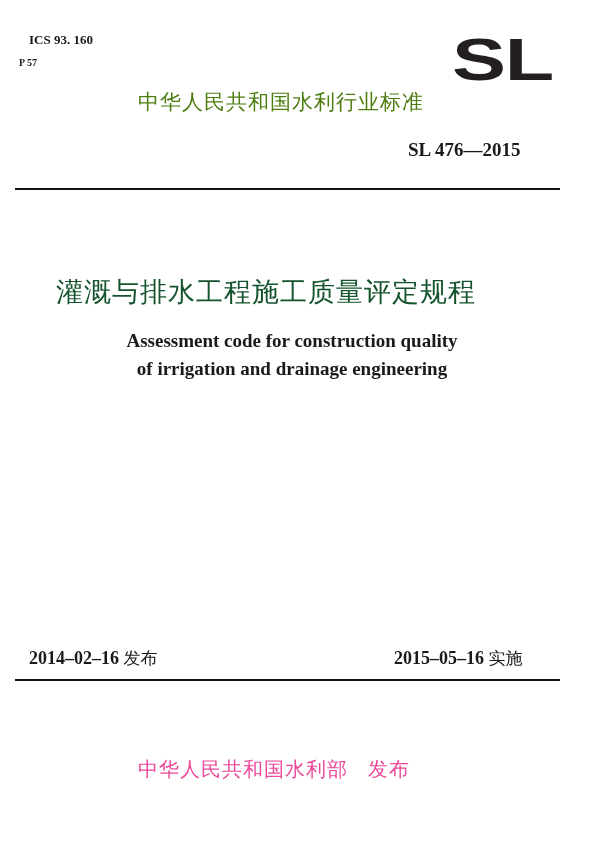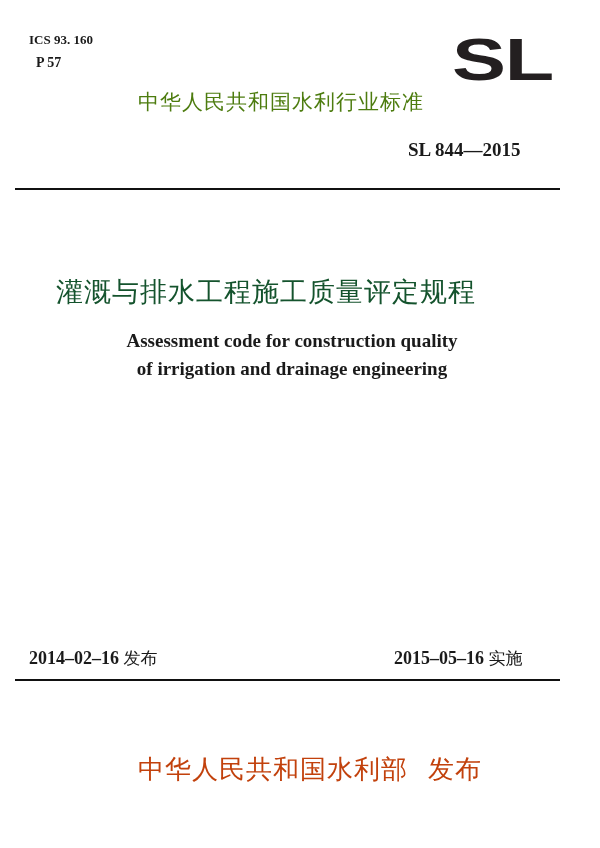--- a/index.html
+++ b/index.html
@@ -1,46 +1,46 @@
 <!DOCTYPE html>
 <html><head>
   <meta charset="utf-8">
   <style>
     html, body { margin: 0; padding: 0; background: #ffffff; }
     body { width: 600px; height: 848px; position: relative; overflow: hidden; color: #1a1a1a; }
     .abs { position: absolute; }
     .serif-b { font-family: "Liberation Serif", "DejaVu Serif", serif; font-weight: bold; text-align: center; }
     .sans { font-family: "DejaVu Sans", "Liberation Sans", sans-serif; }
     #ics { left: 29px; top: 32px; font-size: 13px; line-height: 16px; }
-    #pcode { left: 36px; top: 55px; font-size: 14px; line-height: 16px; }
+    #pcode { left: 19px; top: 55px; font-size: 10px; line-height: 16px; }
     #logo { left: 452px; top: 34px; font-family: "Liberation Sans", "DejaVu Sans", sans-serif; font-weight: 900; font-size: 60px; line-height: 52px; letter-spacing: -1px; color: #231f20; transform: scaleX(1.35); transform-origin: left top; }
     #industry { left: 138px; top: 89px; font-size: 21px; line-height: 26px; letter-spacing: 1px; color: #4d7c0f; }
     #code { left: 408px; top: 139px; font-size: 19px; line-height: 22px; }
     .rule { left: 15px; width: 545px; height: 2px; background: #111; }
     #rule1 { top: 188px; }
     #rule2 { top: 679px; }
     #title-cn { left: 56px; top: 275px; font-size: 27px; line-height: 34px; letter-spacing: 1px; color: #14532d; }
     .title-en { width: 600px; left: -8px; text-align: center; font-size: 19px; line-height: 24px; }
     #title-en-1 { top: 329px; }
     #title-en-2 { top: 357px; }
     #issue { left: 29px; top: 647px; font-size: 18px; line-height: 22px; }
     #effect { left: 394px; top: 647px; font-size: 18px; line-height: 22px; }
     .cn-inline { font-family: "DejaVu Sans", "Liberation Sans", sans-serif; font-weight: normal; font-size: 17px; }
-    #publisher { left: 138px; top: 756px; font-size: 26px; line-height: 26px; letter-spacing: 1px; color: #c2410c; }
+    #publisher { left: 138px; top: 756px; font-size: 20px; line-height: 26px; letter-spacing: 1px; color: #ec4899; }
     #publisher .gap { display: inline-block; width: 20px; }
   </style>
 </head>
 <body>
 
 <div class="abs serif-b" id="ics">ICS 93. 160</div>
 <div class="abs serif-b" id="pcode">P 57</div>
 <div class="abs" id="logo">SL</div>
 
 <div class="abs sans" id="industry">中华人民共和国水利行业标准</div>
-<div class="abs serif-b" id="code">SL 844—2015</div>
+<div class="abs serif-b" id="code">SL 476—2015</div>
 
 <div class="abs rule" id="rule1"></div>
 
 <div class="abs sans" id="title-cn">灌溉与排水工程施工质量评定规程</div>
 <div class="abs serif-b title-en" id="title-en-1">Assessment code for construction quality</div>
 <div class="abs serif-b title-en" id="title-en-2">of irrigation and drainage engineering</div>
 
 <div class="abs serif-b" id="issue">
   <span>2014–02–16</span>
   <span class="cn-inline">发布</span>

